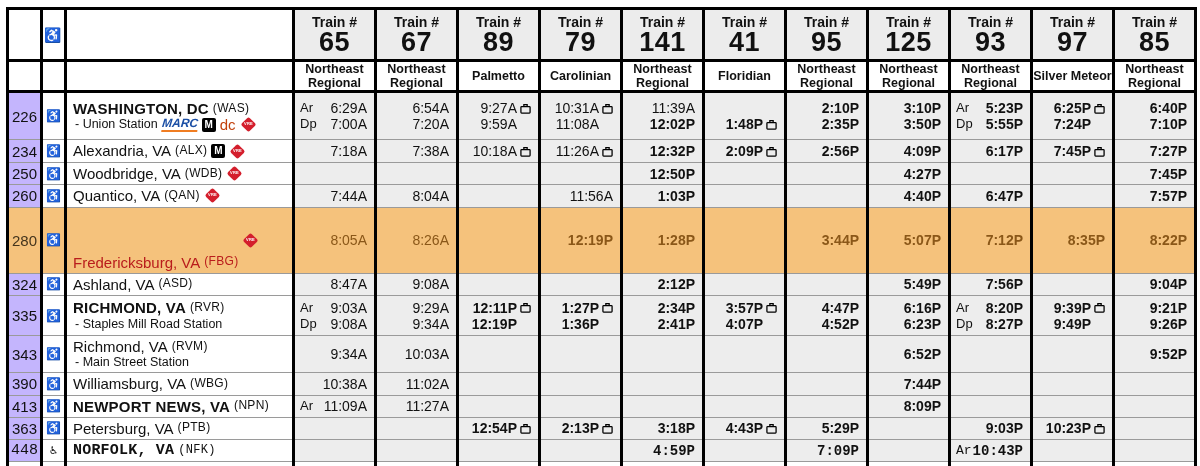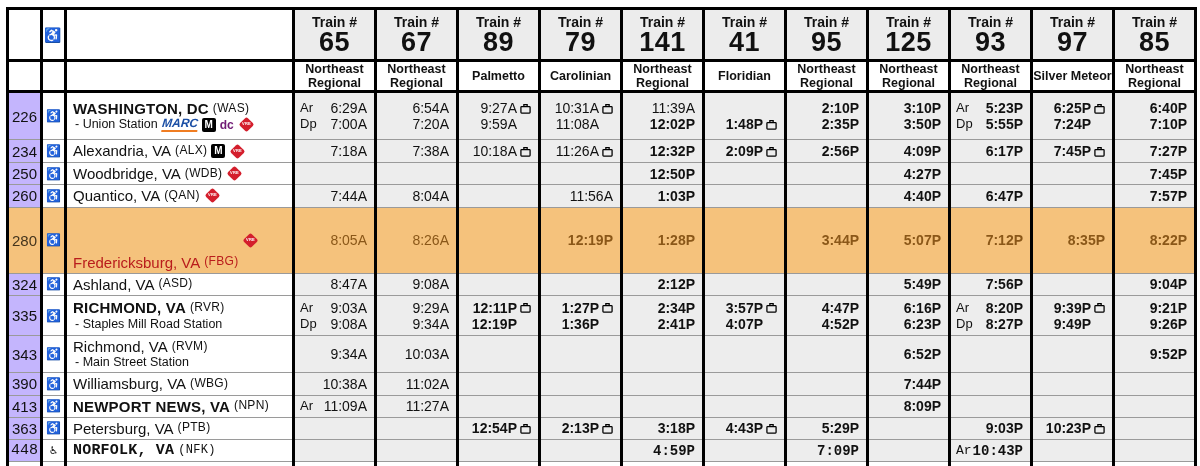--- a/index.html
+++ b/index.html
@@ -44,21 +44,21 @@
   .slot{width:14px;flex:0 0 auto;}
 
   
   tr.hl td{background:#f5c27c !important;color:#45351d;}
   tr.hl .tm{color:#8a5718;}
   tr.hl .sname,tr.hl .scode,tr.hl .ssub{color:#b91c1c;margin-top:44px;}
 
   
   .lg-marc{font-style:italic;font-weight:700;font-size:12px;color:#1b4fa5;border-bottom:2px solid #f07d22;line-height:1;padding-bottom:1px;transform:skewX(-6deg);display:inline-block;}
   .lg-metro{display:inline-flex;align-items:center;justify-content:center;width:14px;height:14px;background:#000;color:#fff;font-weight:700;font-size:10px;border-radius:2px;}
-  .lg-dc{color:#701a75;font-weight:700;font-size:12px;line-height:1;}
+  .lg-dc{color:#c2410c;font-weight:400;font-size:15px;line-height:1;}
   .lg-vre{display:inline-block;width:11px;height:11px;background:#d41e2c;border-radius:2px;transform:rotate(45deg);position:relative;margin:0 3px;flex:0 0 auto;}
   .lg-vre i{position:absolute;inset:0;display:flex;align-items:center;justify-content:center;transform:rotate(-45deg);color:#fff;font-style:normal;font-weight:700;font-size:4px;letter-spacing:0.2px;}
 
   .foot-to{display:block;text-align:center;}
 </style>
 </head>
 <body>
 
 <div class="wrap">
   <table id="tt">

